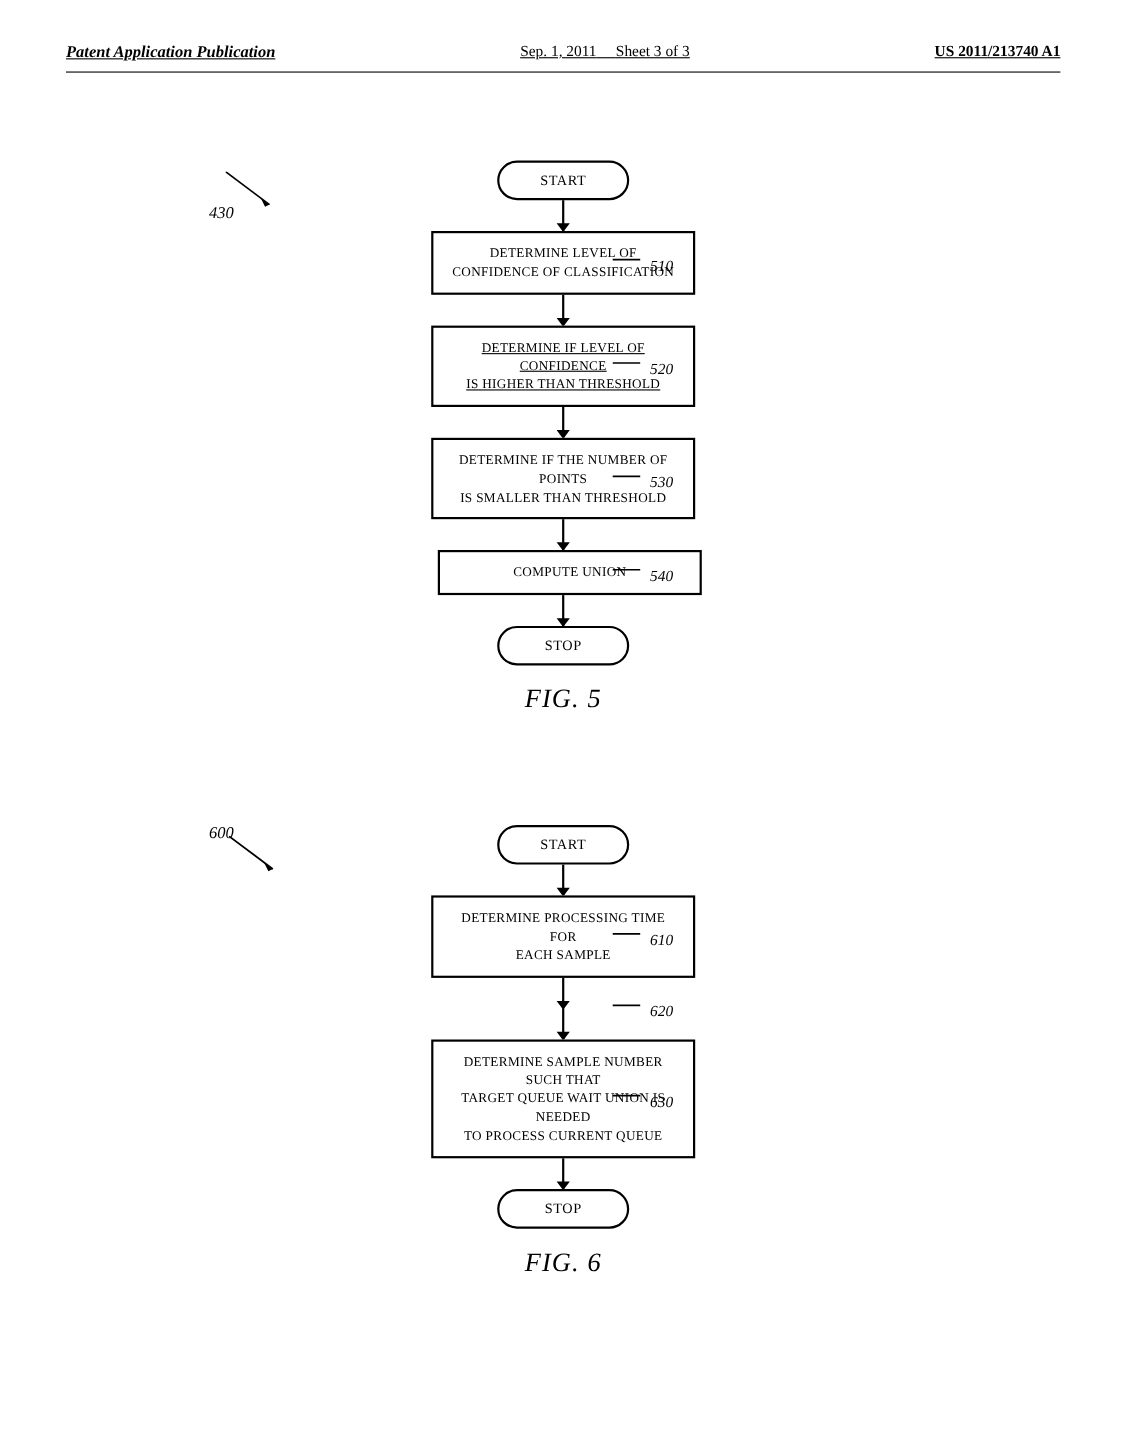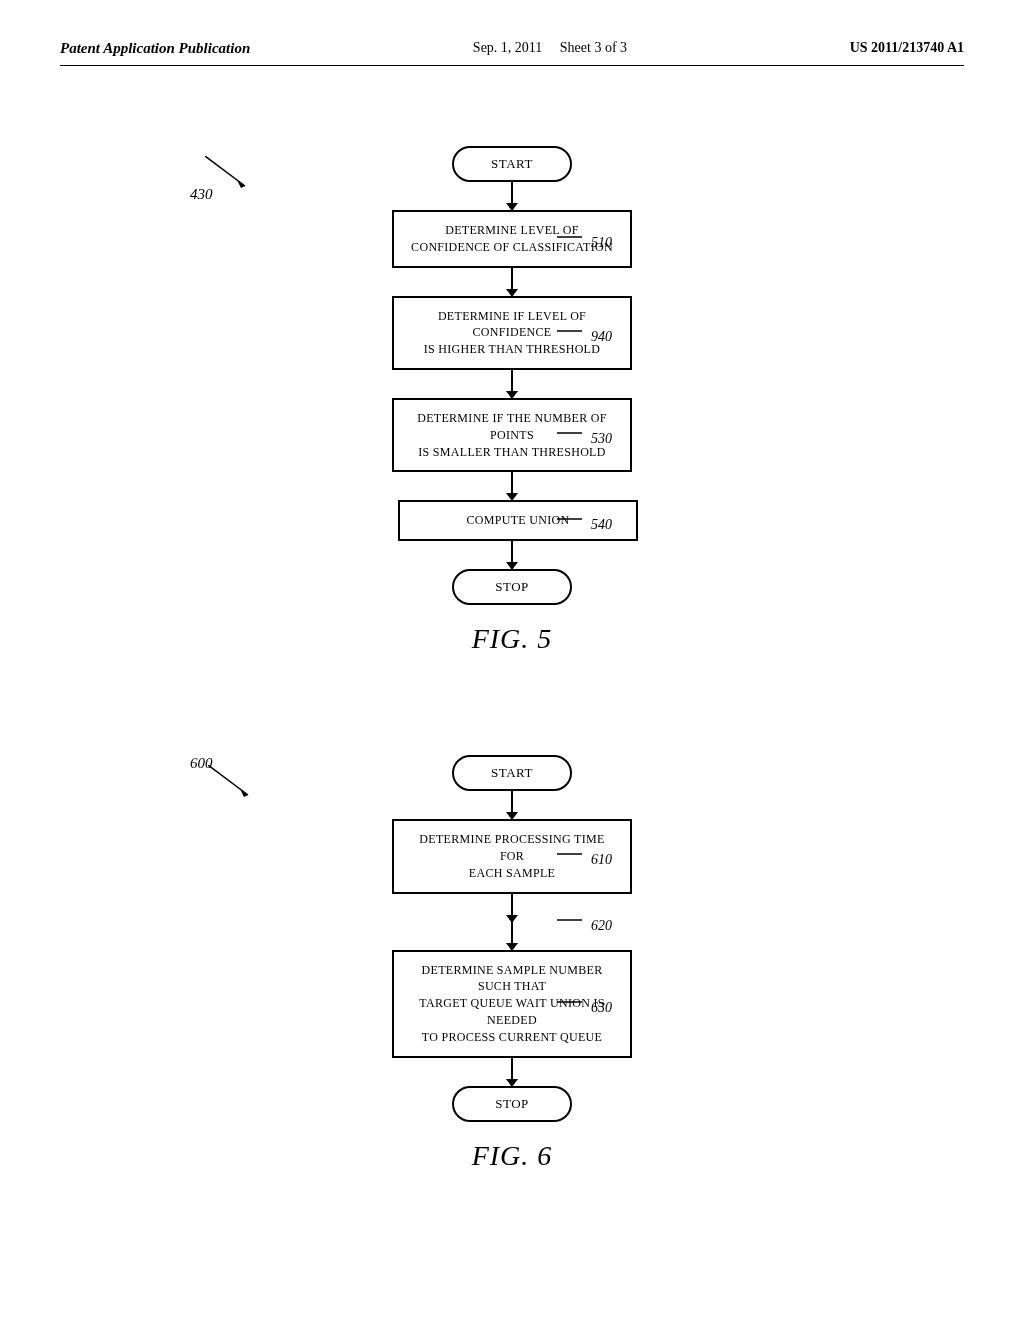--- a/index.html
+++ b/index.html
@@ -20,20 +20,21 @@
     }
 
     
     .header {
       display: flex;
       justify-content: space-between;
       align-items: flex-start;
       border-bottom: 1px solid #000;
       padding-bottom: 8px;
       margin-bottom: 30px;
+      text-decoration: underline;
     }
     .header-left {
       font-size: 15px;
       font-weight: bold;
       font-style: italic;
     }
     .header-center {
       font-size: 14px;
       text-align: left;
     }
@@ -118,21 +119,21 @@
       font-size: 14px;
       font-style: italic;
       white-space: nowrap;
     }
     .step-label::before {
       content: '';
     }
 
     
     .fig-caption {
-      font-size: 28px;
+      font-size: 24px;
       font-style: italic;
       margin-top: 18px;
       letter-spacing: 1px;
     }
 
   </style>
 </head>
 <body>
 
 <div class="page">
@@ -172,27 +173,27 @@
           <svg width="36" height="20">
             <line x1="30" y1="10" x2="5" y2="10" stroke="#000" stroke-width="1.5"></line>
           </svg>
           <span>510</span>
         </div>
       </div>
 
       <div class="arrow-down"></div>
 
       <div class="step-wrapper">
-        <div class="process" style="white-space:pre-line;">DETERMINE IF LEVEL OF CONFIDENCE
+        <div class="process" style="white-space:pre-line;text-decoration:underline;">DETERMINE IF LEVEL OF CONFIDENCE
 IS HIGHER THAN THRESHOLD</div>
         <div class="step-label">
           <svg width="36" height="20">
             <line x1="30" y1="10" x2="5" y2="10" stroke="#000" stroke-width="1.5"></line>
           </svg>
-          <span>940</span>
+          <span>520</span>
         </div>
       </div>
 
       <div class="arrow-down"></div>
 
       <div class="step-wrapper">
         <div class="process" style="white-space:pre-line;">DETERMINE IF THE NUMBER OF POINTS
 IS SMALLER THAN THRESHOLD</div>
         <div class="step-label">
           <svg width="36" height="20">

